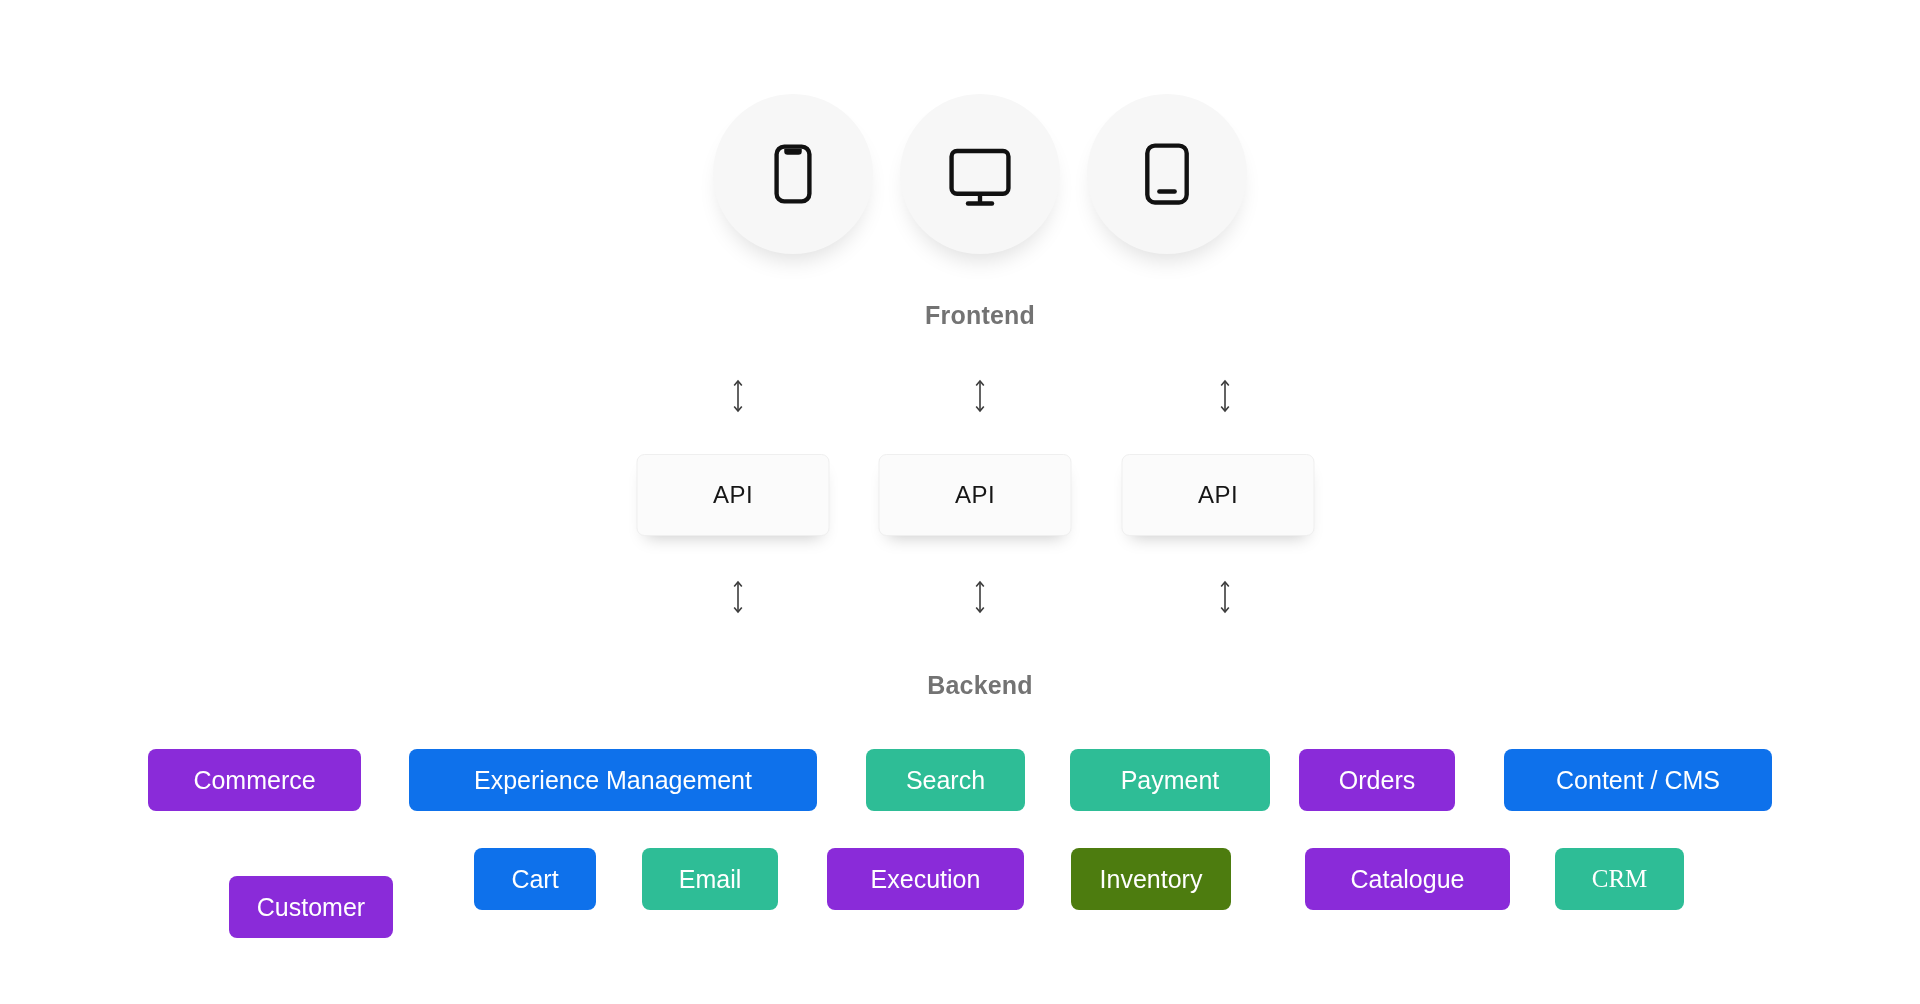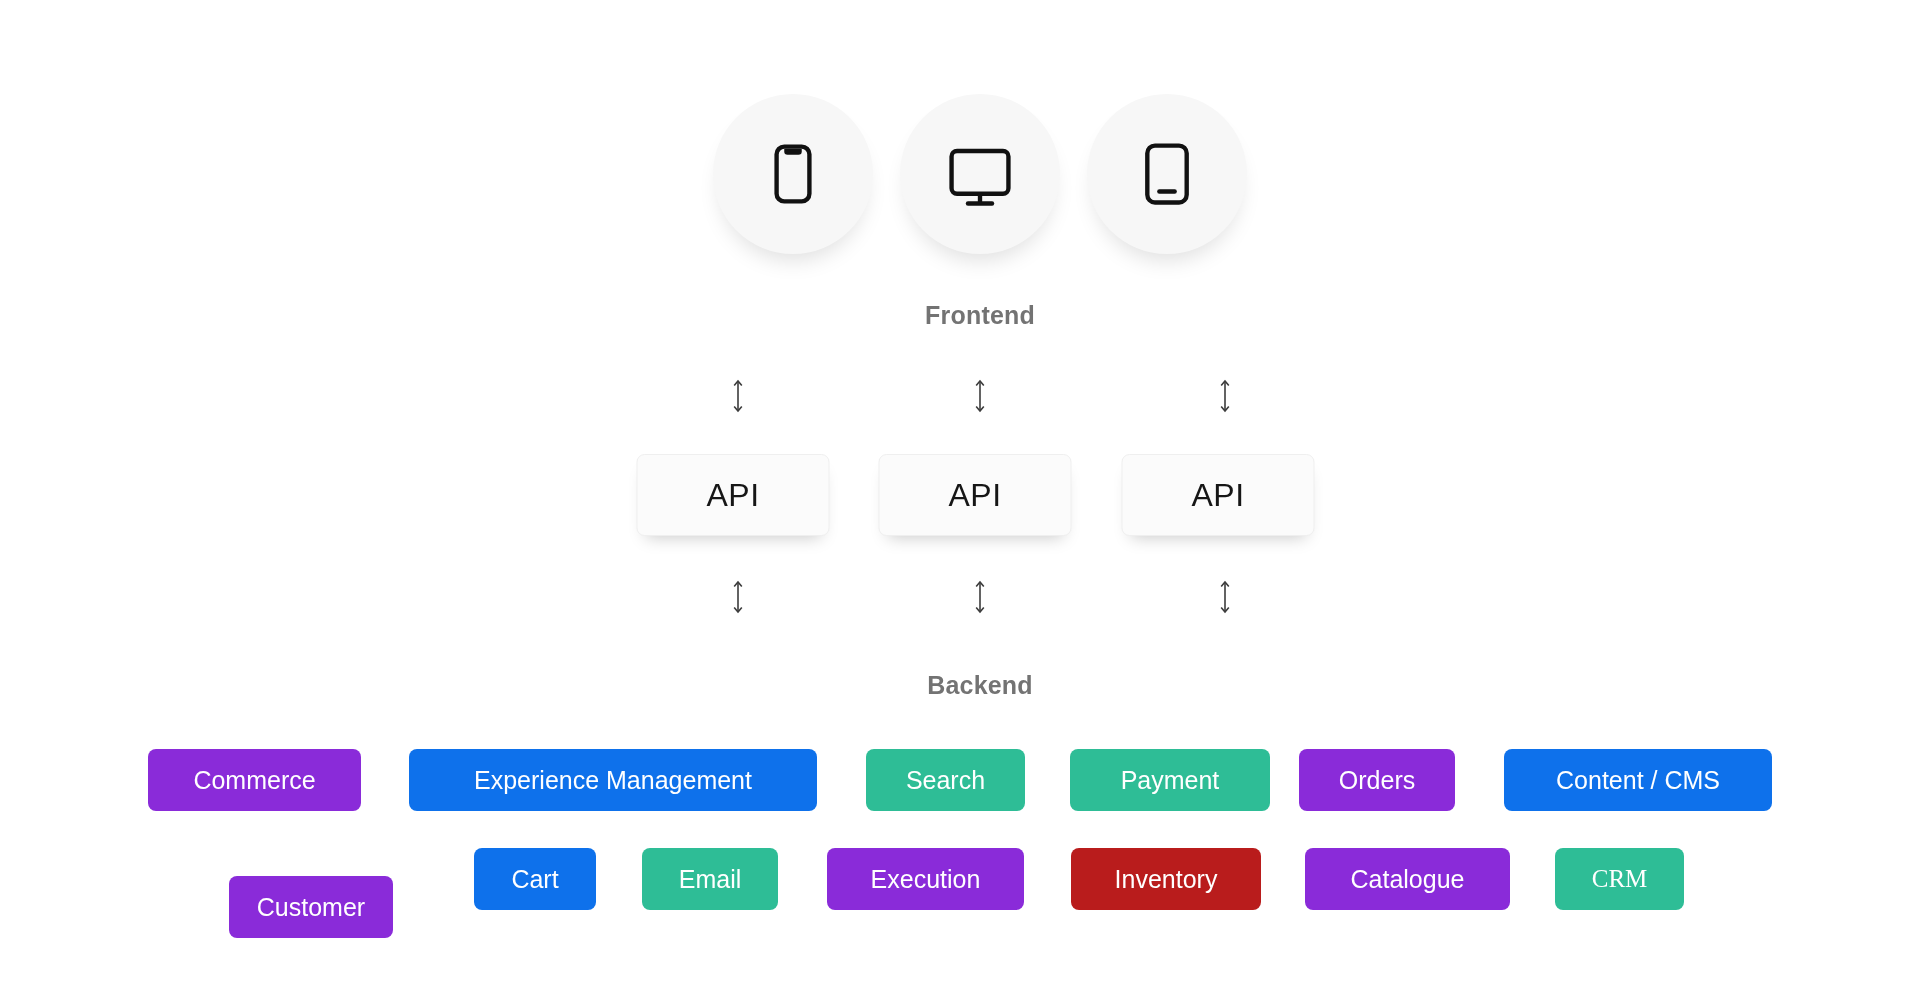--- a/index.html
+++ b/index.html
@@ -38,21 +38,21 @@
   
   .api-box {
     position: absolute;
     transform: translateX(-50%);
     width: 193px; height: 82px;
     background: #fbfbfb;
     border: 1px solid #efefef;
     border-radius: 8px;
     box-shadow: 0 10px 16px -9px rgba(0,0,0,0.22);
     display: flex; align-items: center; justify-content: center;
-    font-size: 32px;
+    font-size: 24px;
     color: #161616;
     letter-spacing: 0.5px;
   }
 
   
   .tag {
     position: absolute;
     height: 62px;
     border-radius: 8px;
     color: #ffffff;
@@ -133,16 +133,16 @@
   <div class="tag" style="left: 1070px; top: 749px; width: 200px; background-color: rgb(46, 189, 150);">Payment</div>
   <div class="tag" style="left: 1299px; top: 749px; width: 156px; background-color: rgb(138, 43, 217);">Orders</div>
   <div class="tag" style="left: 1504px; top: 749px; width: 268px; background-color: rgb(14, 113, 235);">Content / CMS</div>
 </div>
 
 <div>
   <div class="tag" style="left: 229px; top: 876px; width: 164px; background-color: rgb(138, 43, 217);">Customer</div>
   <div class="tag" style="left: 474px; top: 848px; width: 122px; background-color: rgb(14, 113, 235);">Cart</div>
   <div class="tag" style="left: 642px; top: 848px; width: 136px; background-color: rgb(46, 189, 150);">Email</div>
   <div class="tag" style="left: 827px; top: 848px; width: 197px; background-color: rgb(138, 43, 217);">Execution</div>
-  <div class="tag" style="left: 1071px; top: 848px; width: 190px; background-color: #b91c1c;">Inventory</div>
+  <div class="tag" style="left: 1071px; top: 848px; width: 160px; background-color: #4d7c0f;">Inventory</div>
   <div class="tag" style="left: 1305px; top: 848px; width: 205px; background-color: rgb(138, 43, 217);">Catalogue</div>
   <div class="tag" style="left: 1555px; top: 848px; width: 129px; background-color: rgb(46, 189, 150); font-family: Liberation Serif, serif;">CRM</div>
 </div>
 
 </body></html>

